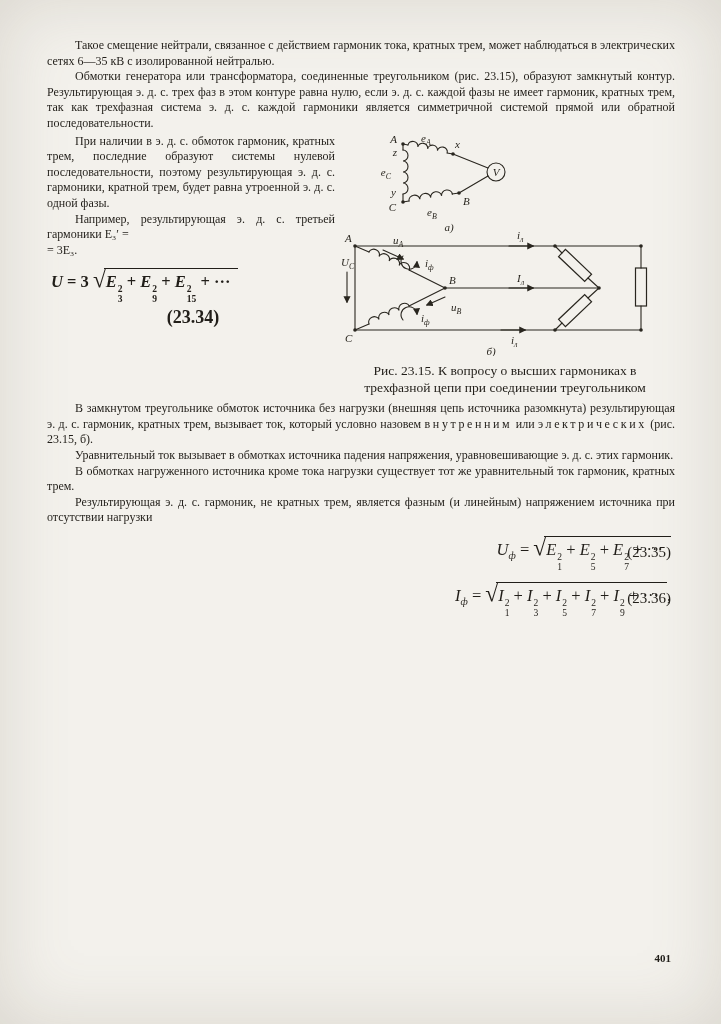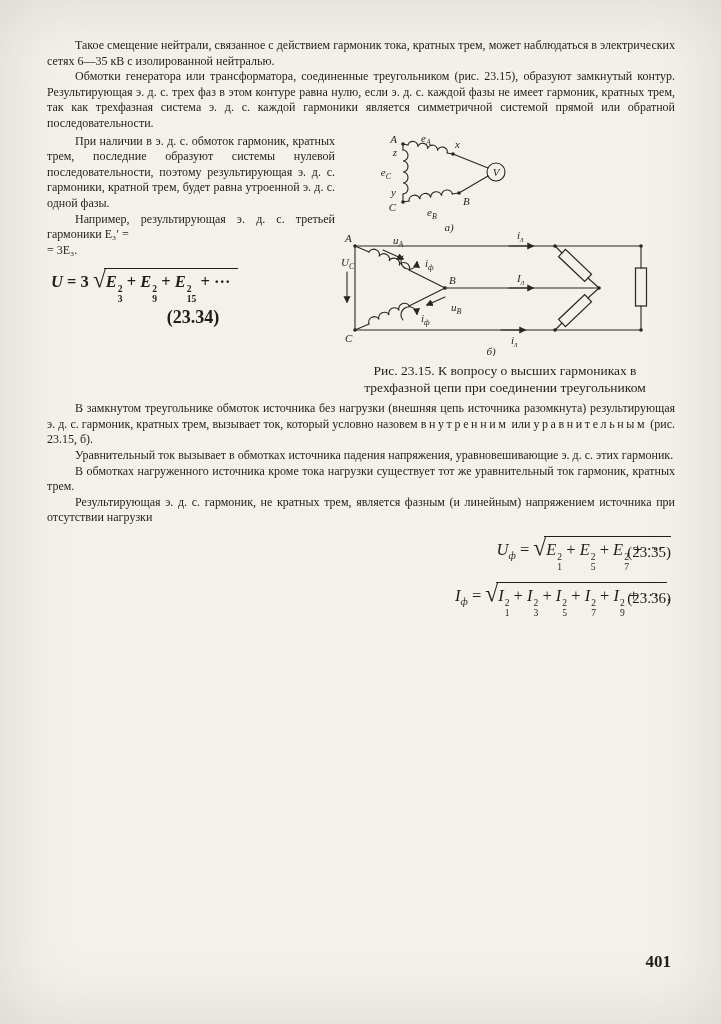--- a/index.html
+++ b/index.html
@@ -24,21 +24,21 @@
   .fv{font-style:italic;}
   .op{font-style:normal;}
   .ss{display:inline-flex;flex-direction:column;align-items:flex-start;
       font-size:.58em;line-height:1.08;vertical-align:-.5em;margin-left:1px;font-style:normal;}
   .ss sup,.ss sub{font-size:1em;line-height:1.05;}
   .flsub{font-size:.62em;font-style:italic;}
   .sqrt{display:inline-flex;align-items:flex-start;}
   .radical{font-size:1.42em;line-height:1;font-style:normal;}
   .vinc{display:inline-block;border-top:1.4px solid #211e19;padding:3px 8px 0 2px;margin-left:-2px;}
   .sparse{letter-spacing:2.6px;}
-  .pageno{position:absolute;right:50px;top:952px;font-weight:bold;font-size:17px;}
+  .pageno{position:absolute;right:50px;top:952px;font-weight:bold;font-size:11px;}
   .ft{font-family:"Liberation Serif",serif;font-style:italic;font-size:11px;fill:#29261f;}
   .fig-stroke{stroke:#29261f;stroke-width:1.1;fill:none;stroke-linecap:round;}
   .node{fill:#29261f;stroke:none;}
   .loadrect{fill:none;stroke:#29261f;stroke-width:1.2;}
 </style>
 </head>
 <body>
 
 <div class="page">
   <div class="content">
@@ -179,21 +179,21 @@
             <text class="ft" x="176" y="105"><tspan>i</tspan><tspan dy="3" font-size="72%">л</tspan></text>
             <text class="ft" x="176" y="148"><tspan>I</tspan><tspan dy="3" font-size="72%">л</tspan></text>
             <text class="ft" x="170" y="210"><tspan>i</tspan><tspan dy="3" font-size="72%">л</tspan></text>
             <text class="ft" x="150" y="221" text-anchor="middle">б)</text>
           </g>
         </svg>
         <p class="caption">Рис. 23.15. К вопросу о высших гармониках в трехфазной цепи при соединении треугольником</p>
       </div>
     </div>
 
-    <p class="indent"><span>В замкнутом треугольнике обмоток источника без нагрузки (внешняя цепь источника разомкнута) результирующая э. д. с. гармоник, кратных трем, вызывает ток, который условно назовем </span><span class="sparse">внутренним</span><span> или </span><span class="sparse">уравнительным</span><span> (рис. 23.15, б).</span></p>
+    <p class="indent"><span>В замкнутом треугольнике обмоток источника без нагрузки (внешняя цепь источника разомкнута) результирующая э. д. с. гармоник, кратных трем, вызывает ток, который условно назовем </span><span class="sparse">внутренним</span><span> или </span><span class="sparse">электрических</span><span> (рис. 23.15, б).</span></p>
 
     <p class="indent">Уравнительный ток вызывает в обмотках источника падения напряжения, уравновешивающие э. д. с. этих гармоник.</p>
     <p class="indent">В обмотках нагруженного источника кроме тока нагрузки существует тот же уравнительный ток гармоник, кратных трем.</p>
     <p class="indent">Результирующая э. д. с. гармоник, не кратных трем, является фазным (и линейным) напряжением источника при отсутствии нагрузки</p>
 
     <div class="formula f-center">
       <span class="f-row"><i class="fv">U</i><sub class="flsub">ф</sub><span class="op"> = </span><span class="sqrt">
             <span class="radical">√</span>
             <span class="vinc"><i class="fv">E</i><span class="ss">
                 <sup>2</sup>

